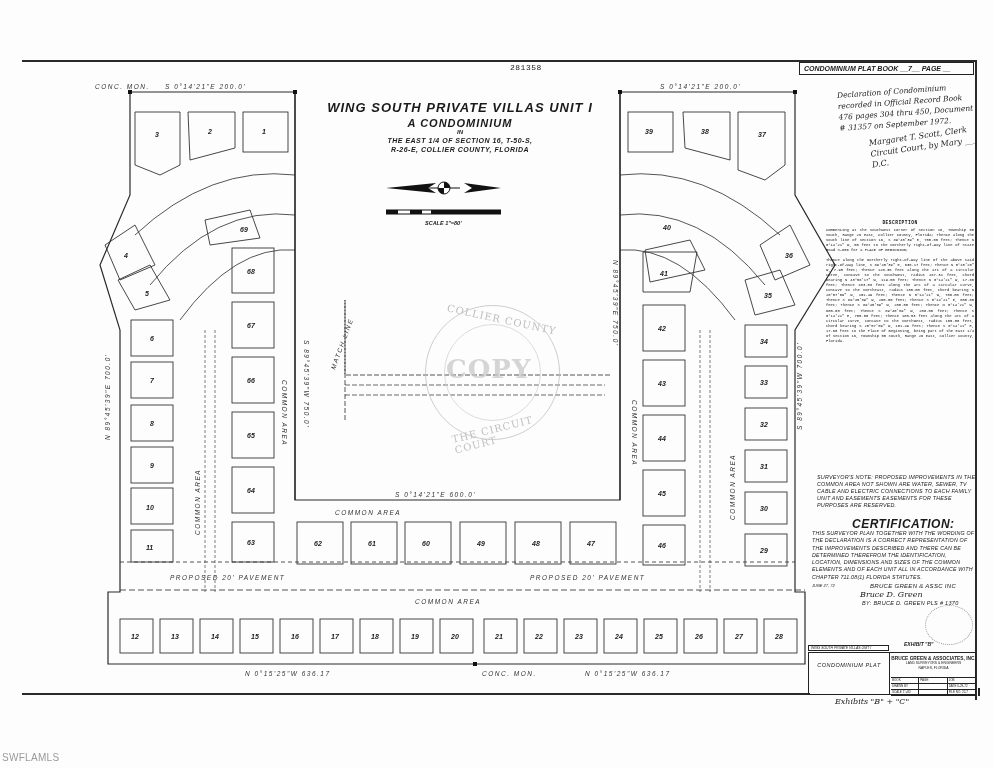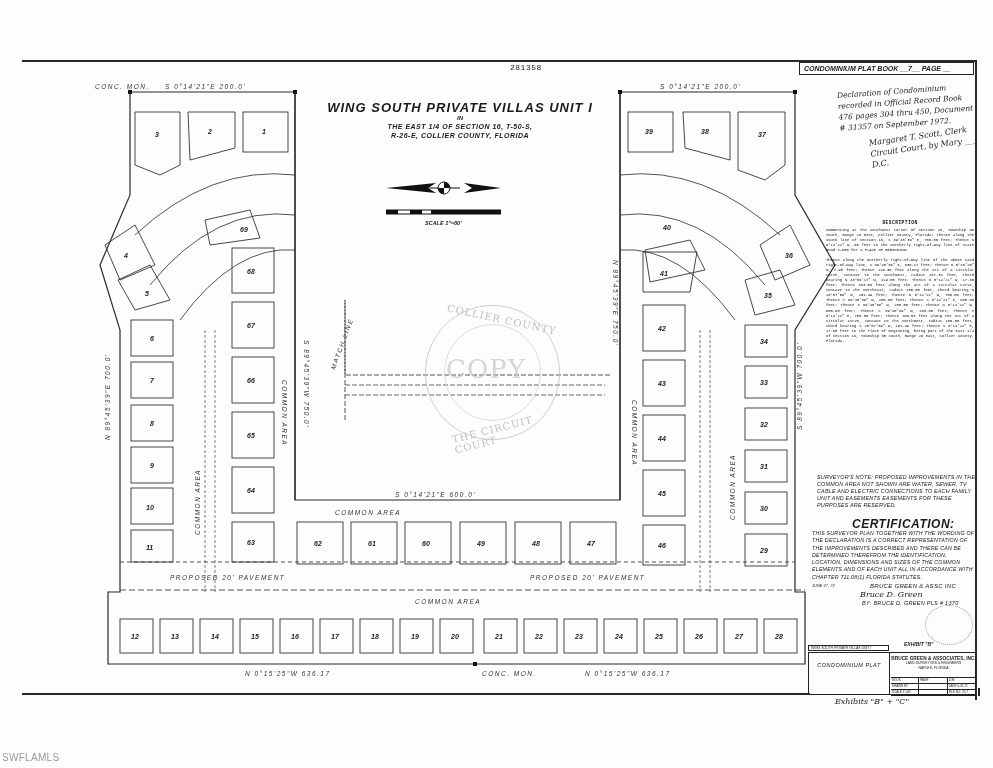--- a/index.html
+++ b/index.html
@@ -42,21 +42,21 @@
   .firm { font-size: 4.8px; font-weight: bold; text-align: center; margin-top: 3px; }
   .firm-sub { font-size: 3.4px; text-align: center; line-height: 4.5px; }
   .tb-grid { position: absolute; left: 0; top: 24px; width: 85px; display: grid; grid-template-columns: 1fr 1fr 1fr; border-top: 1px solid #222; }
   .tb-grid span { font-size: 3px; border-right: 1px solid #222; border-bottom: 1px solid #222; height: 6px; padding-left: 1px; }
   .titlebox-small { position: absolute; left: 808px; top: 645px; width: 81px; height: 6px; border: 1px solid #222; font-size: 3.4px; font-style: italic; padding-left: 2px; }
   .exhibits { position: absolute; left: 835px; top: 697px; font-family: "DejaVu Serif", serif; font-style: italic; font-size: 8px; }
   .tick-mark { position: absolute; left: 978px; top: 688px; width: 2px; height: 8px; background: #222; }
   .watermark { position: absolute; left: 2px; top: 752px; font-size: 10px; color: #9a9a9a; letter-spacing: 0.3px; }
   .court-seal { position: absolute; left: 425px; top: 305px; width: 135px; height: 135px; border-radius: 50%; border: 1.5px solid #bdbdbd; opacity: 0.75; }
   .court-seal .inner { position: absolute; left: 18px; top: 18px; width: 97px; height: 97px; border-radius: 50%; border: 1px solid #d0d0d0; }
-  .court-seal .copy { position: absolute; left: 20px; top: 48px; font-family: "DejaVu Serif", serif; font-size: 26px; color: #c8c8c8; font-weight: normal; letter-spacing: 1px; }
+  .court-seal .copy { position: absolute; left: 20px; top: 48px; font-family: "DejaVu Serif", serif; font-size: 26px; color: #c8c8c8; font-weight: bold; letter-spacing: 1px; }
   .court-seal .top-text { position: absolute; left: 20px; top: 8px; font-family: "DejaVu Serif", serif; font-size: 10px; color: #aaa; letter-spacing: 1px; transform: rotate(12deg); }
   .court-seal .bot-text { position: absolute; left: 26px; top: 115px; font-family: "DejaVu Serif", serif; font-size: 10px; color: #aaa; letter-spacing: 1px; transform: rotate(-14deg); }
 </style>
 </head>
 <body>
 
 <div class="sheet">
   <div class="border-top"></div>
   <div class="border-bottom"></div>
   <div class="border-right"></div>
@@ -262,20 +262,21 @@
     <text class="road-label" transform="translate(802,430) rotate(-90)">S 89°45'39"W   700.0'</text>
     <text class="road-label" transform="translate(200,535) rotate(-90)">COMMON AREA</text>
     <text class="road-label" transform="translate(282,380) rotate(90)">COMMON AREA</text>
     <text class="road-label" transform="translate(632,400) rotate(90)">COMMON AREA</text>
     <text class="road-label" transform="translate(735,520) rotate(-90)">COMMON AREA</text>
     <text class="road-label" transform="translate(335,370) rotate(-70)">MATCH LINE</text>
   </svg>
 
   <div class="title-block">
     <div class="title-main">WING SOUTH PRIVATE VILLAS UNIT I</div>
+    <div class="title-sub">A CONDOMINIUM</div>
     <div class="title-in">IN</div>
     <div class="title-loc">THE EAST 1/4 OF SECTION 16, T-50-S,</div>
     <div class="title-loc">R-26-E, COLLIER COUNTY, FLORIDA</div>
   </div>
 
   <svg class="north-arrow" viewBox="0 0 115 16">
     <polygon points="0,8 50,3 42,8 50,13" fill="#111"></polygon>
     <line x1="42" y1="8" x2="74" y2="8" stroke="#111" stroke-width="1"></line>
     <circle cx="58" cy="8" r="6" fill="#fff" stroke="#111" stroke-width="1"></circle>
     <path d="M58 2 A6 6 0 0 1 64 8 L58 8 Z" fill="#111"></path>

